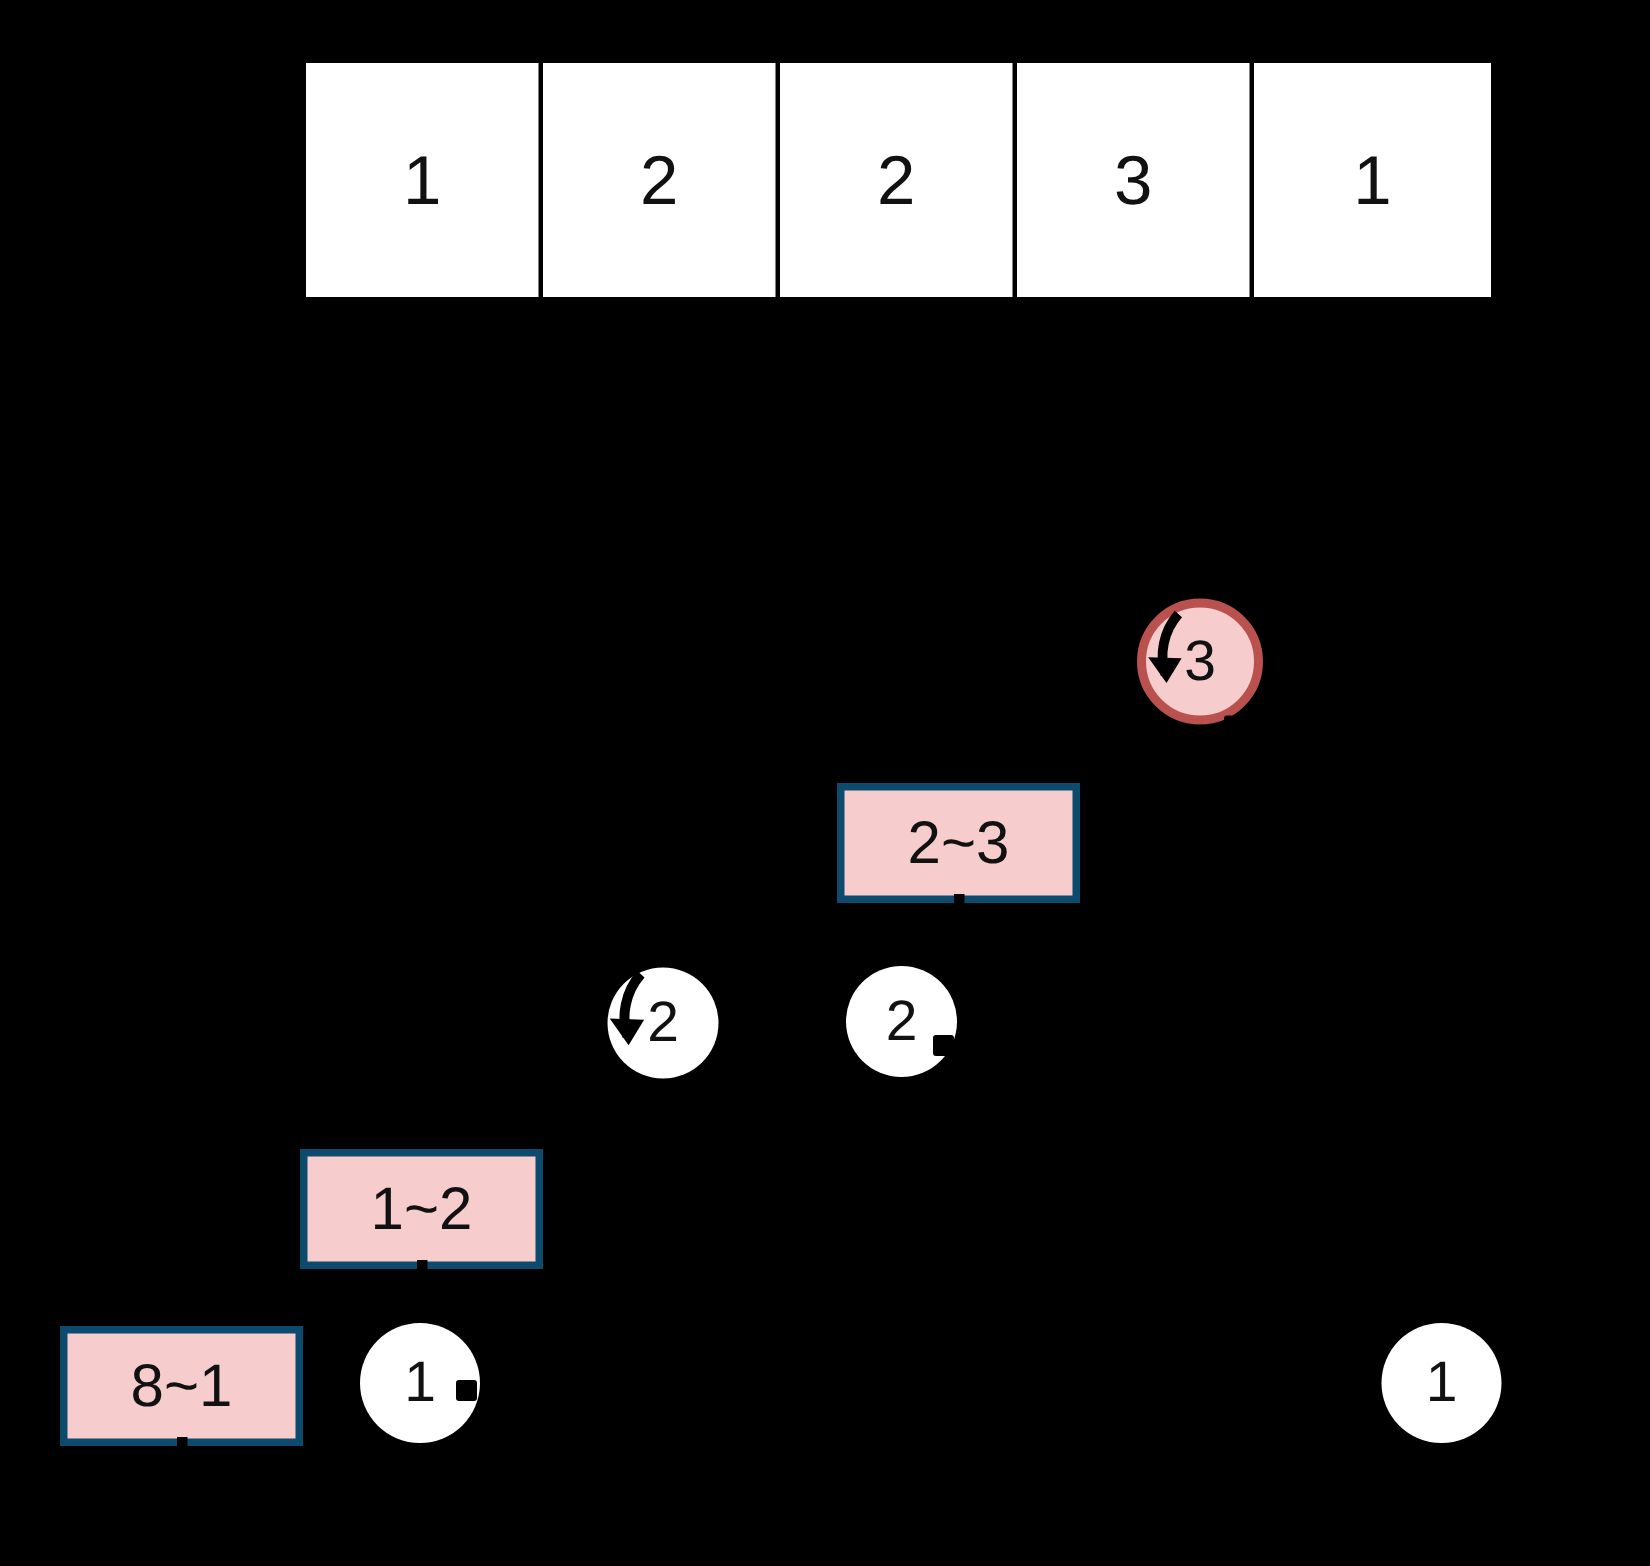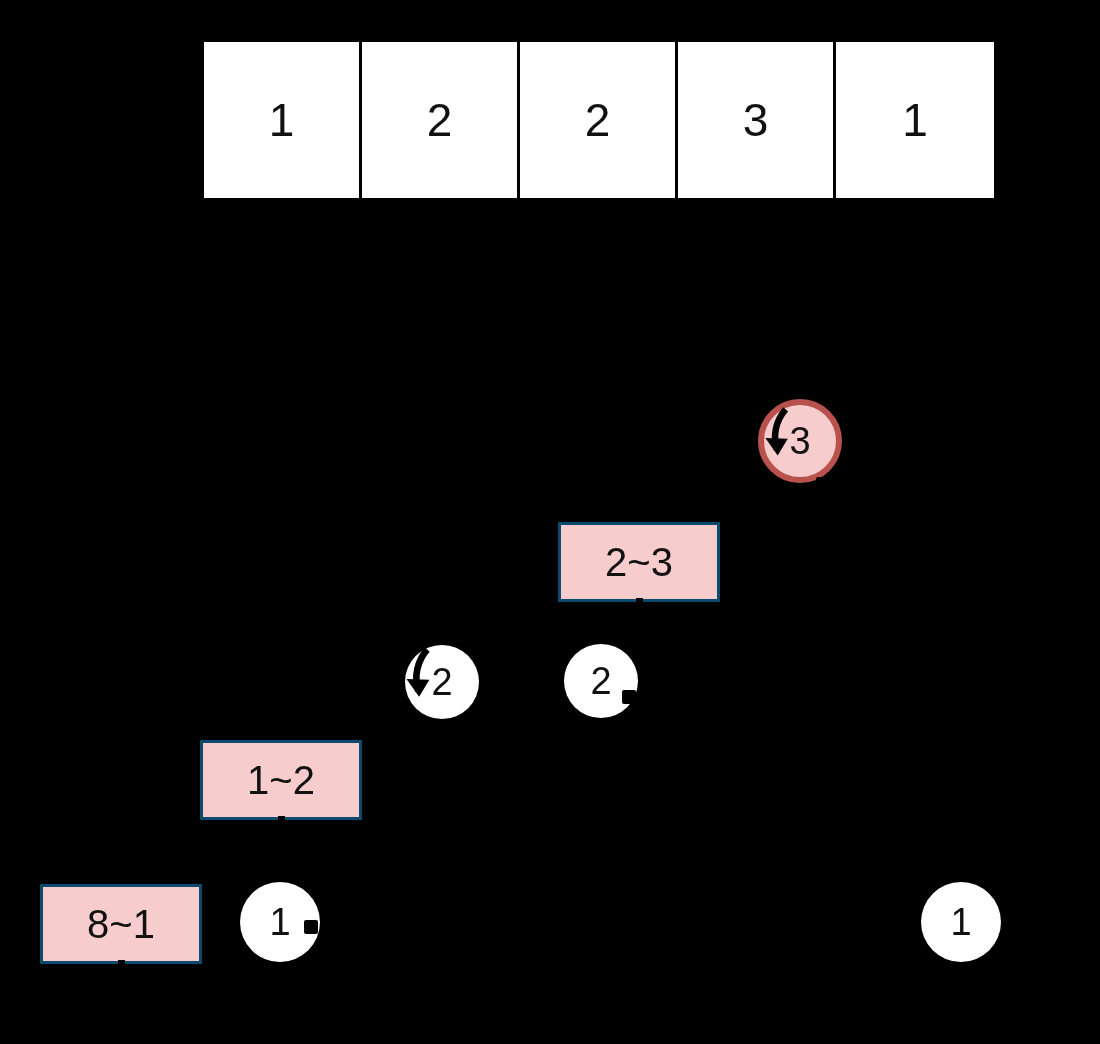--- a/index.html
+++ b/index.html
@@ -45,21 +45,21 @@
   .array-cell:last-child {
     border-right: none;
   }
 
   
   .interval-box {
     position: absolute;
     width: 162px;
     height: 80px;
     background: #f7cccc;
-    border: 3px solid #0c4a6e;
+    border: 5px solid #0c4a6e;
     box-sizing: border-box;
     display: flex;
     align-items: center;
     justify-content: center;
     color: #111111;
     font-size: 40px;
     line-height: 1;
   }
   .interval-box .tail {
     position: absolute;
@@ -122,21 +122,21 @@
     <div class="array-cell">2</div>
     <div class="array-cell">3</div>
     <div class="array-cell">1</div>
   </div>
 
   <div class="interval-box" style="left: 40px; top: 884px;">
     <span>8~1</span>
     <span class="tail"></span>
   </div>
 
-  <div class="interval-box" style="left: 200px; top: 740px; justify-content: center;">
+  <div class="interval-box" style="left: 200px; top: 766px; justify-content: center;">
     <span>1~2</span>
     <span class="tail"></span>
   </div>
 
   <div class="interval-box" style="left: 558px; top: 522px;">
     <span>2~3</span>
     <span class="tail"></span>
   </div>
 
   <div class="node node-white" style="width: 80px; height: 80px; left: 240px; top: 882px; font-size: 38px;">

